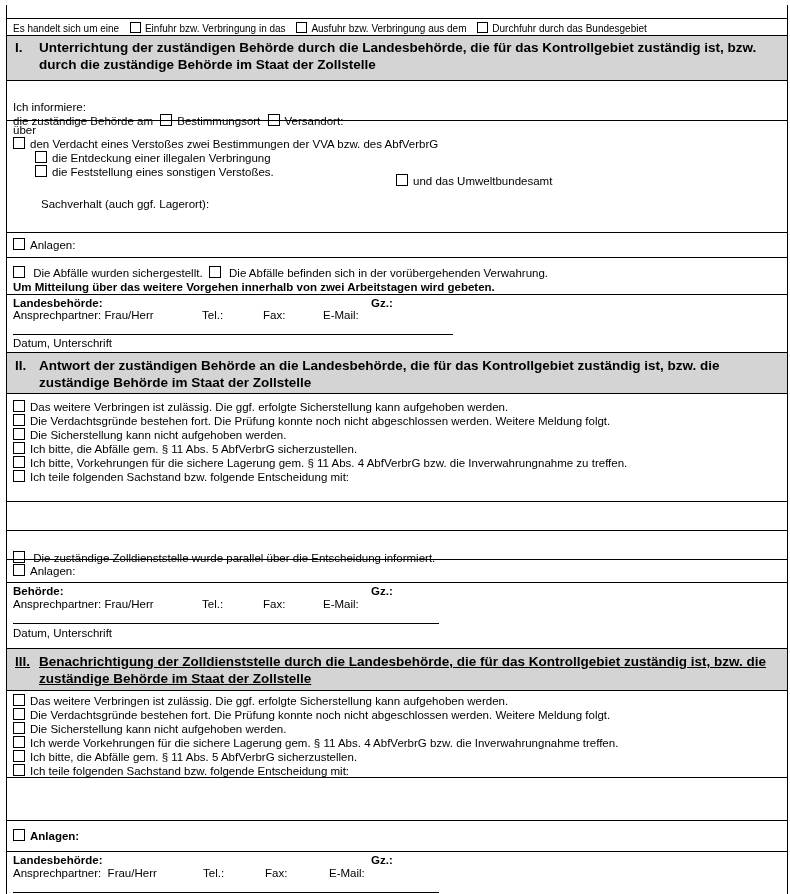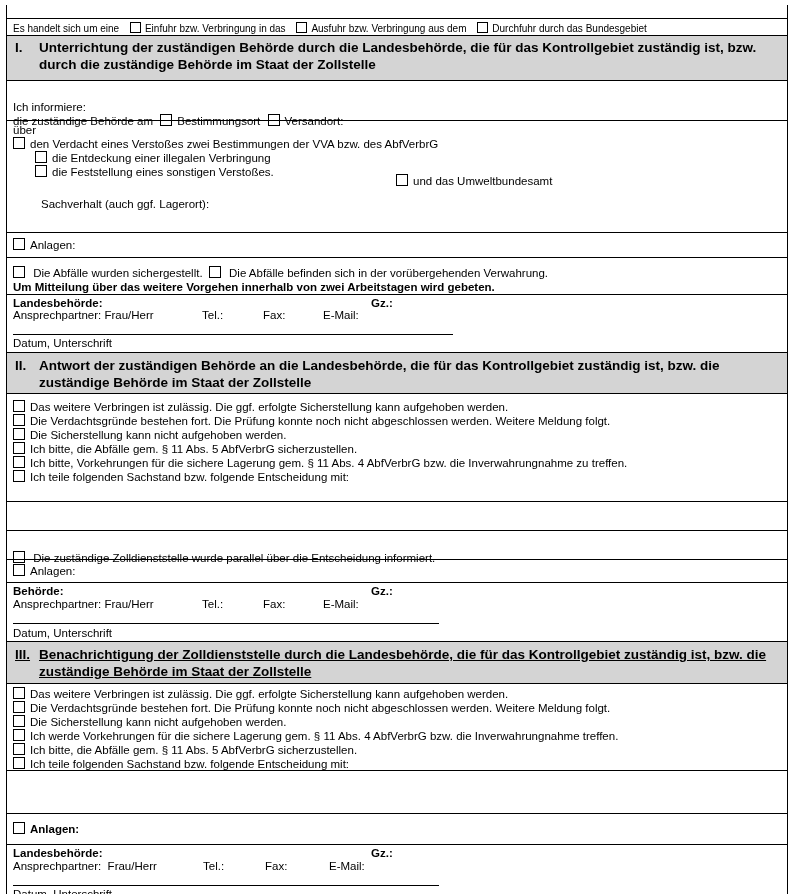--- a/index.html
+++ b/index.html
@@ -98,21 +98,21 @@
   <div class="row" style="height:29px;"></div>
 
   <div class="row" style="height:29px; padding-top:20px;">
     <span class="cb"></span> <span>Die zuständige Zolldienststelle wurde parallel über die Entscheidung informiert.</span>
   </div>
 
   <div class="row" style="height:23px; padding-top:4px;">
     <span class="cb"></span><span>Anlagen:</span>
   </div>
 
-  <div class="row contact" style="height:59px;">
+  <div class="row contact" style="height:66px;">
     <span class="c bold" style="left:6px; top:2px;">Behörde:</span>
     <span class="c bold" style="left:364px; top:2px;">Gz.:</span>
     <span class="c" style="left:6px; top:15px;">Ansprechpartner: Frau/Herr</span>
     <span class="c" style="left:195px; top:15px;">Tel.:</span>
     <span class="c" style="left:256px; top:15px;">Fax:</span>
     <span class="c" style="left:316px; top:15px;">E-Mail:</span>
     <div class="sigline" style="top:40px; width:426px;"></div>
     <span class="c" style="left:6px; top:44px;">Datum, Unterschrift</span>
   </div>
 

